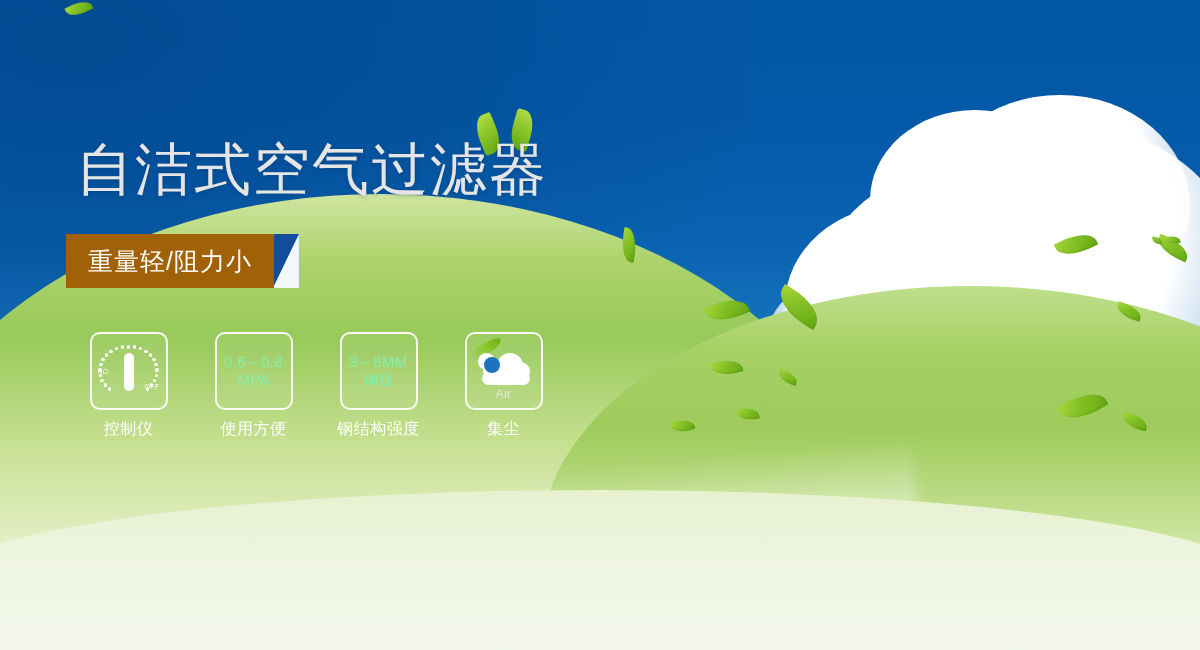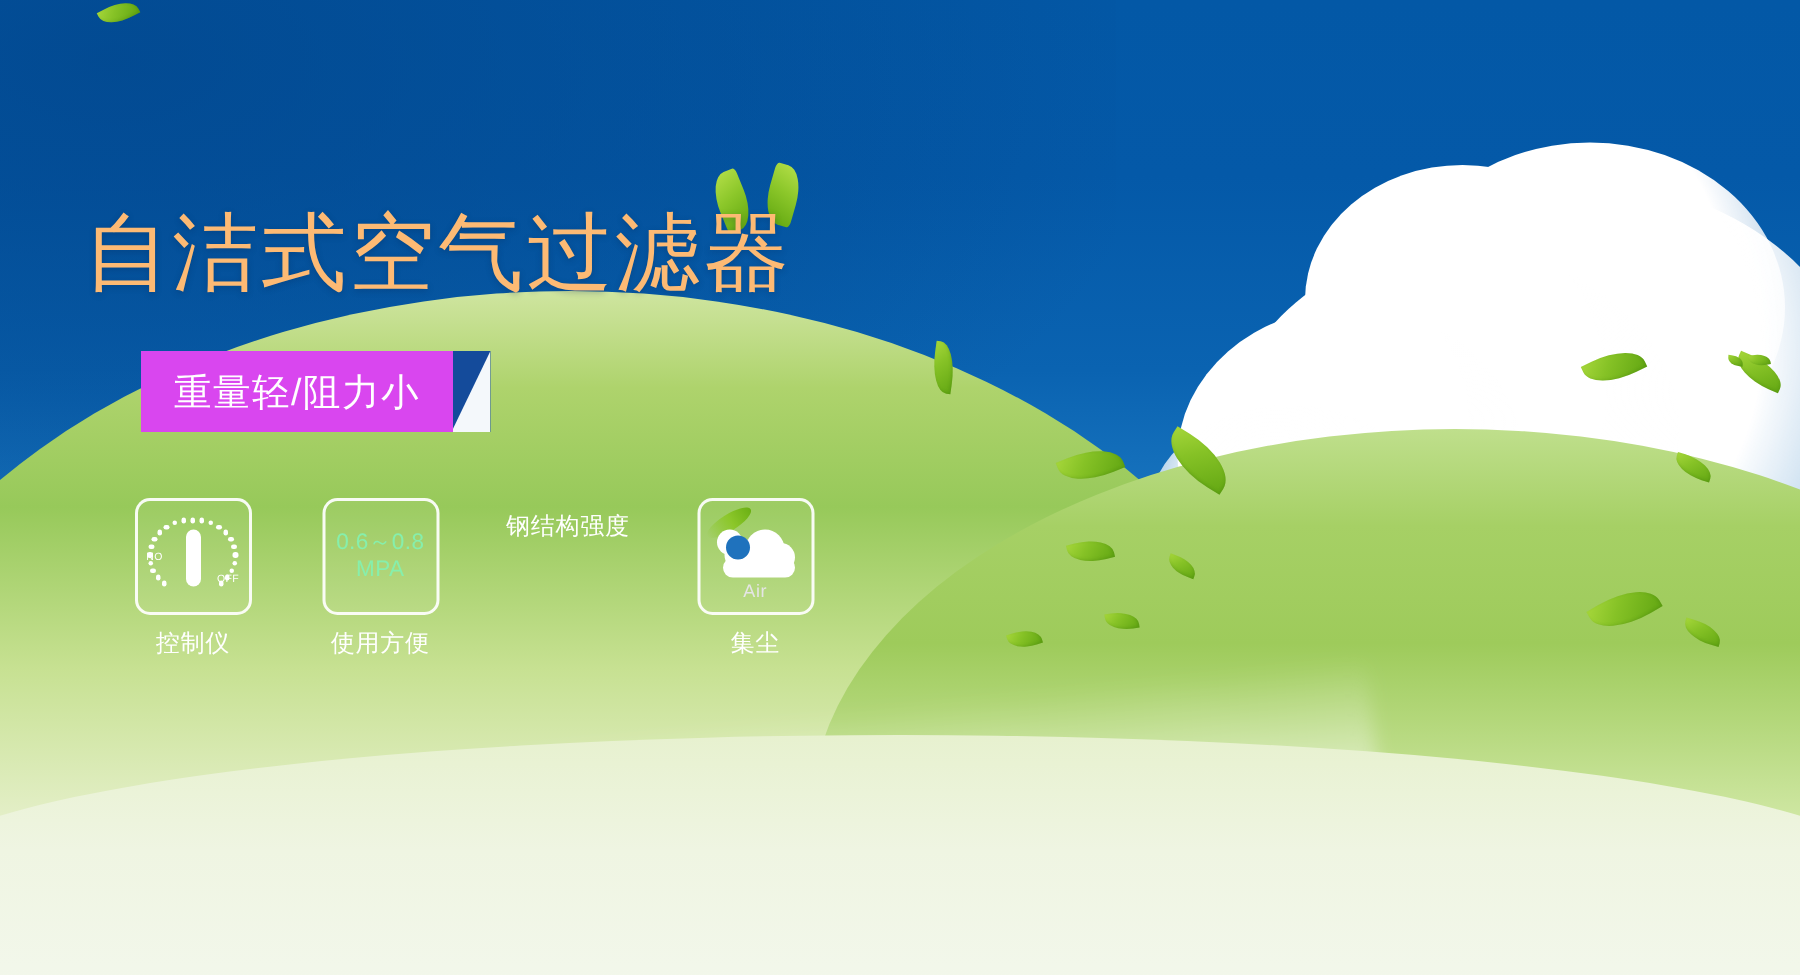--- a/index.html
+++ b/index.html
@@ -153,26 +153,26 @@
   
   .content {
     position: absolute;
     left: 0; top: 0;
     width: 100%;
     height: 100%;
   }
 
   .title {
     position: absolute;
-    left: 56px;
+    left: 76px;
     top: 140px;
     font-size: 57px;
     line-height: 1.05;
     letter-spacing: 2px;
-    color: #fdba74;
+    color: #e5e5e5;
     font-weight: 300;
     white-space: nowrap;
     text-shadow: 0 1px 4px rgba(0,30,70,0.25);
   }
 
   
   .sprout { position: absolute; left: 476px; top: 108px; width: 70px; height: 50px; }
   .sprout .lf {
     position: absolute;
     width: 20px; height: 40px;
@@ -185,30 +185,29 @@
   
   .subtitle {
     position: absolute;
     left: 66px;
     top: 234px;
     height: 54px;
     display: flex;
     align-items: stretch;
   }
   .sub-dark {
-    background: #d946ef;
+    background: #a16207;
     color: #ffffff;
     display: flex;
     align-items: center;
     padding: 0 22px 0 22px;
     font-size: 25px;
     letter-spacing: 1px;
     position: relative;
     z-index: 2;
-    margin-left: 28px;
   }
   .sub-wedge {
     width: 26px;
     background: #144b9b;
     position: relative;
     margin-left: -1px;
   }
   .sub-wedge::after {
     content: "";
     position: absolute;
@@ -472,20 +471,26 @@
           <div class="feature-text">
             <span>0.6～0.8</span>
             <span class="l2">MPA</span>
           </div>
         </div>
         <div class="feature-caption">使用方便</div>
       </div>
 
 
       <div class="feature">
+        <div class="feature-box">
+          <div class="feature-text">
+            <span>3～8MM</span>
+            <span class="l2">钢板</span>
+          </div>
+        </div>
         <div class="feature-caption">钢结构强度</div>
       </div>
 
       <div class="feature">
         <div class="feature-box">
           <div class="aircloud">
             <div class="streak"></div>
             <div class="sun"></div>
             <div class="puff p1"></div>
             <div class="puff p2"></div>

